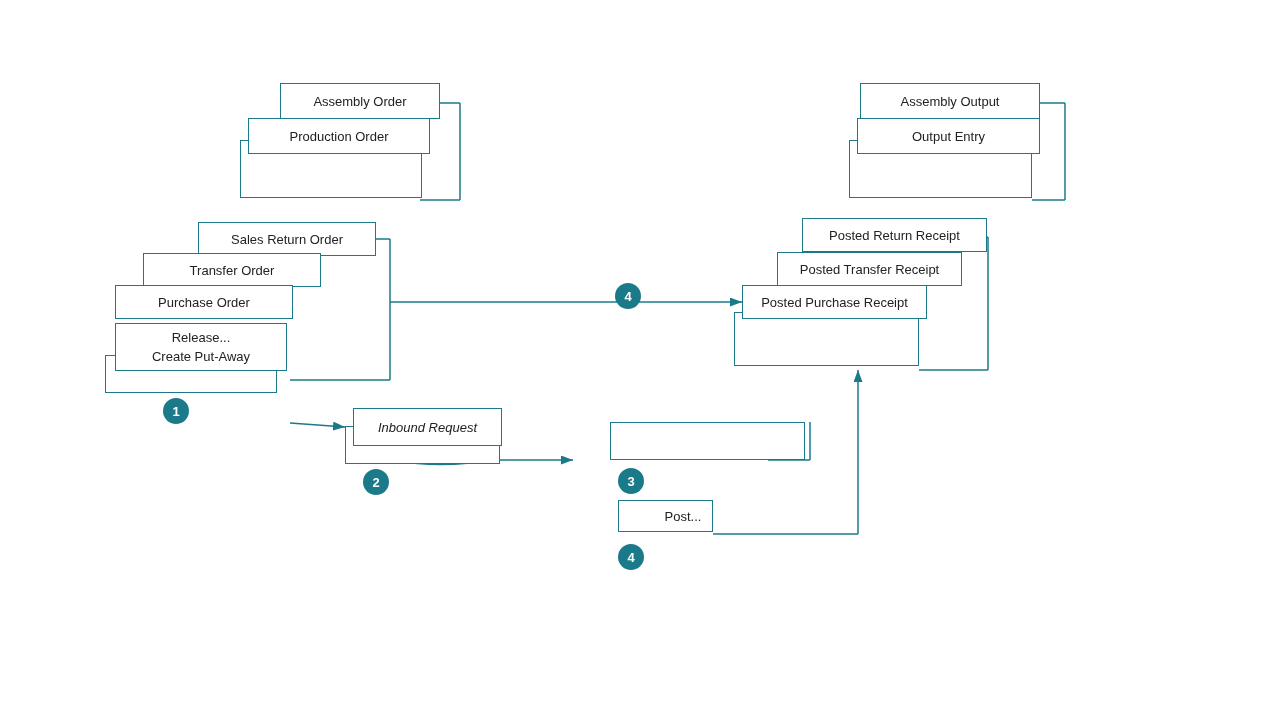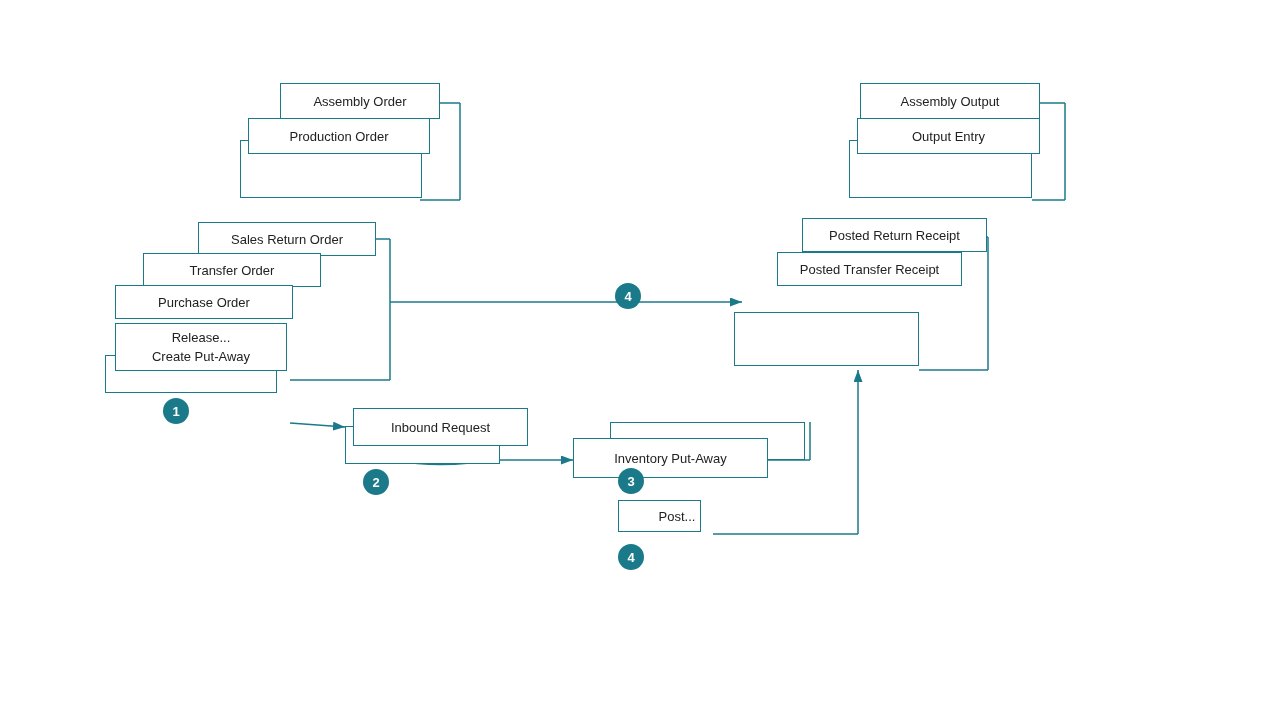--- a/index.html
+++ b/index.html
@@ -148,34 +148,34 @@
   <div class="box" style="left:802px; top:218px; width:185px; height:34px;">
     <span>Posted  Return Receipt</span>
   </div>
 
   <div class="box" style="left:760px; top:252px; width:185px; height:34px;margin-left:17px;">
     <span>Posted  Transfer Receipt</span>
   </div>
 
   <div class="box" style="left:734px; top:312px; width:185px; height:54px;">
   </div>
+  <div class="box" style="left:742px; top:285px; width:185px; height:34px;">
+    <span>Posted  Purchase Receipt</span>
+  </div>
 
   <div class="box" style="left:345px; top:426px; width:155px; height:38px;">
   </div>
-  <div class="box" style="left:353px; top:408px; width:175px; height:38px;">
+  <div class="box" style="left:353px; top:408px; width:149px; height:38px;font-style:italic;">
     <span>Inbound  Request</span>
   </div>
 
   <div class="box" style="left:610px; top:422px; width:195px; height:38px;">
   </div>
-  <div class="box" style="left:573px; top:438px; width:195px; height:40px;">
-    <span>Inventory Put-Away</span>
-  </div>
 
-  <div class="box" style="left:618px; top:500px; width:83px; height:32px; cursor:pointer;padding-left:45px;">
+  <div class="box" style="left:618px; top:500px; width:95px; height:32px; cursor:pointer;padding-left:45px;">
     <span>Post...</span>
   </div>
 
   <div class="badge" style="left:163px; top:398px;">
     <span>1</span>
   </div>
   <div class="badge" style="left:363px; top:469px;">
     <span>2</span>
   </div>
   <div class="badge" style="left:618px; top:468px;">

